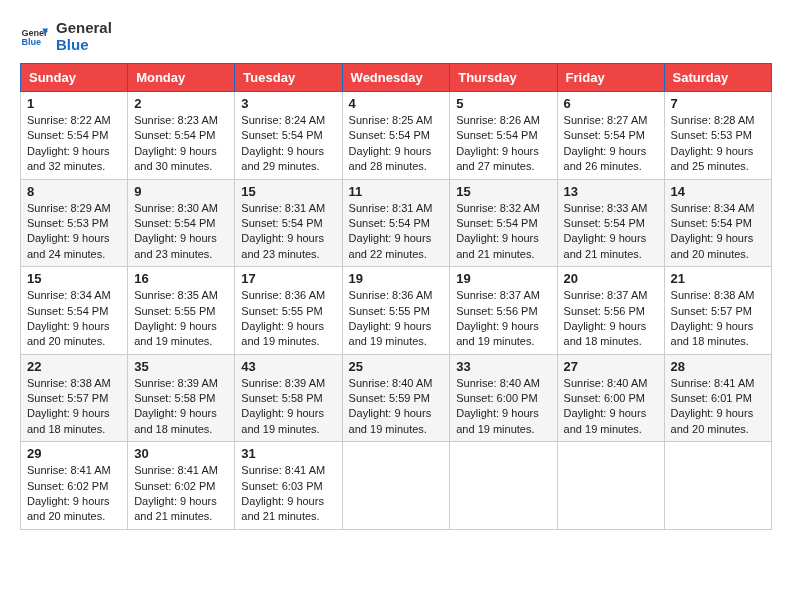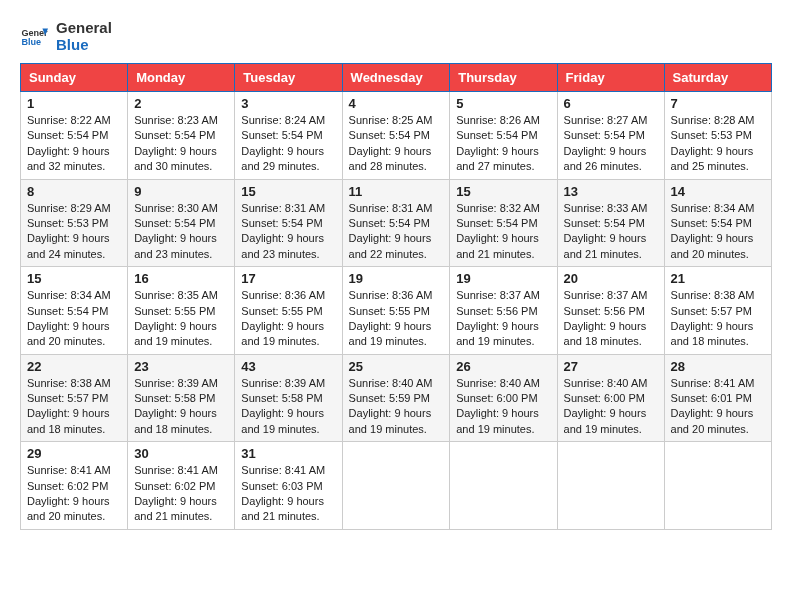--- a/index.html
+++ b/index.html
@@ -202,33 +202,33 @@
           <span class="day-number">21</span>
           <div class="cell-content">Sunrise: 8:38 AM<br>Sunset: 5:57 PM<br>Daylight: 9 hours and 18 minutes.</div>
         </td>
       </tr>
       <tr>
         <td>
           <span class="day-number">22</span>
           <div class="cell-content">Sunrise: 8:38 AM<br>Sunset: 5:57 PM<br>Daylight: 9 hours and 18 minutes.</div>
         </td>
         <td>
-          <span class="day-number">23</span>
+          <span class="day-number">35</span>
           <div class="cell-content">Sunrise: 8:39 AM<br>Sunset: 5:58 PM<br>Daylight: 9 hours and 18 minutes.</div>
         </td>
         <td>
           <span class="day-number">43</span>
           <div class="cell-content">Sunrise: 8:39 AM<br>Sunset: 5:58 PM<br>Daylight: 9 hours and 19 minutes.</div>
         </td>
         <td>
           <span class="day-number">25</span>
           <div class="cell-content">Sunrise: 8:40 AM<br>Sunset: 5:59 PM<br>Daylight: 9 hours and 19 minutes.</div>
         </td>
         <td>
-          <span class="day-number">26</span>
+          <span class="day-number">33</span>
           <div class="cell-content">Sunrise: 8:40 AM<br>Sunset: 6:00 PM<br>Daylight: 9 hours and 19 minutes.</div>
         </td>
         <td>
           <span class="day-number">27</span>
           <div class="cell-content">Sunrise: 8:40 AM<br>Sunset: 6:00 PM<br>Daylight: 9 hours and 19 minutes.</div>
         </td>
         <td>
           <span class="day-number">28</span>
           <div class="cell-content">Sunrise: 8:41 AM<br>Sunset: 6:01 PM<br>Daylight: 9 hours and 20 minutes.</div>
         </td>

